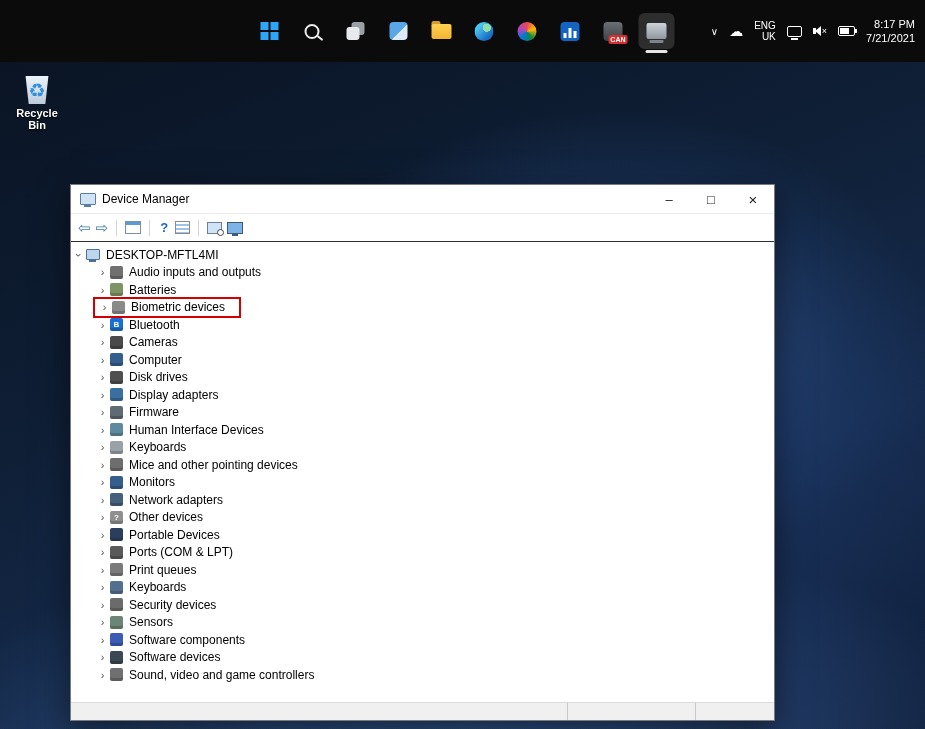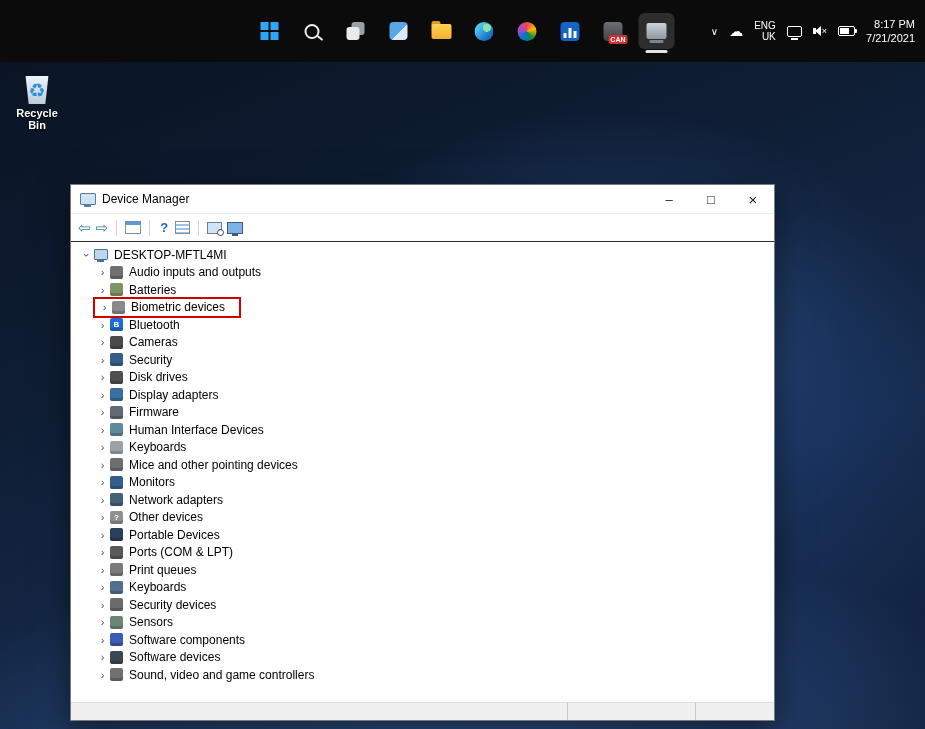--- a/index.html
+++ b/index.html
@@ -95,21 +95,21 @@
   .help-q{font-size:13px;font-weight:bold;color:#1c64d9;cursor:pointer;padding:0 2px;}
   .list-mini{width:13px;height:11px;border:1px solid #8a8a8a;cursor:pointer;
     background:repeating-linear-gradient(#fff 0 2px,#9ec3e8 2px 4px);}
   .scan-mini{width:13px;height:10px;border:1px solid #6d7f91;background:#cfe4f7;position:relative;cursor:pointer;}
   .scan-mini::after{content:"";position:absolute;right:-3px;bottom:-3px;width:5px;height:5px;border:1.5px solid #444;border-radius:50%;background:#fff;}
   .mon-mini{width:14px;height:10px;border:1px solid #3f5a78;background:#7db4e8;position:relative;cursor:pointer;}
   .mon-mini::after{content:"";position:absolute;left:4px;right:4px;bottom:-3px;height:2px;background:#3f5a78;}
   
   .tree{flex:1 1 auto;overflow:hidden;padding-top:4px;font-size:12px;color:#000;background:#fff;}
   .tree-row{height:17.5px;display:flex;align-items:center;cursor:default;}
-  .tree-row.root{padding-left:8px;}
+  .tree-row.root{}
   .tree-row.child{padding-left:24px;}
   .row-inner{display:flex;align-items:center;height:100%;}
   .chev{width:15px;font-size:11px;color:#555;text-align:center;flex:0 0 auto;cursor:pointer;}
   .chev.expanded{transform:rotate(90deg);display:inline-block;}
   .tree-icon{width:13px;height:13px;border-radius:2px;margin-right:6px;flex:0 0 auto;
     display:inline-flex;align-items:center;justify-content:center;color:#fff;font-size:8px;font-weight:bold;
     box-shadow:inset 0 -3px 0 rgba(0,0,0,0.18);}
   .root-icon{width:14px;height:12px;position:relative;margin-right:6px;flex:0 0 auto;}
   .root-icon::before{content:"";position:absolute;left:0;top:0;width:12px;height:9px;border:1px solid #4d6f93;background:#bcd6ee;border-radius:1px;}
   .root-icon::after{content:"";position:absolute;left:3px;bottom:-1px;width:7px;height:2px;background:#4d6f93;}
@@ -262,21 +262,21 @@
     <span class="row-inner">
       <span class="chev">›</span>
       <span class="tree-icon" style="background: rgb(74, 74, 74);"></span>
       <span class="tree-label">Cameras</span>
     </span>
   </div>
         <div class="tree-row child">
     <span class="row-inner">
       <span class="chev">›</span>
       <span class="tree-icon" style="background: rgb(53, 94, 141);"></span>
-      <span class="tree-label">Security</span>
+      <span class="tree-label">Computer</span>
     </span>
   </div>
         <div class="tree-row child">
     <span class="row-inner">
       <span class="chev">›</span>
       <span class="tree-icon" style="background: rgb(79, 79, 79);"></span>
       <span class="tree-label">Disk drives</span>
     </span>
   </div>
         <div class="tree-row child">

